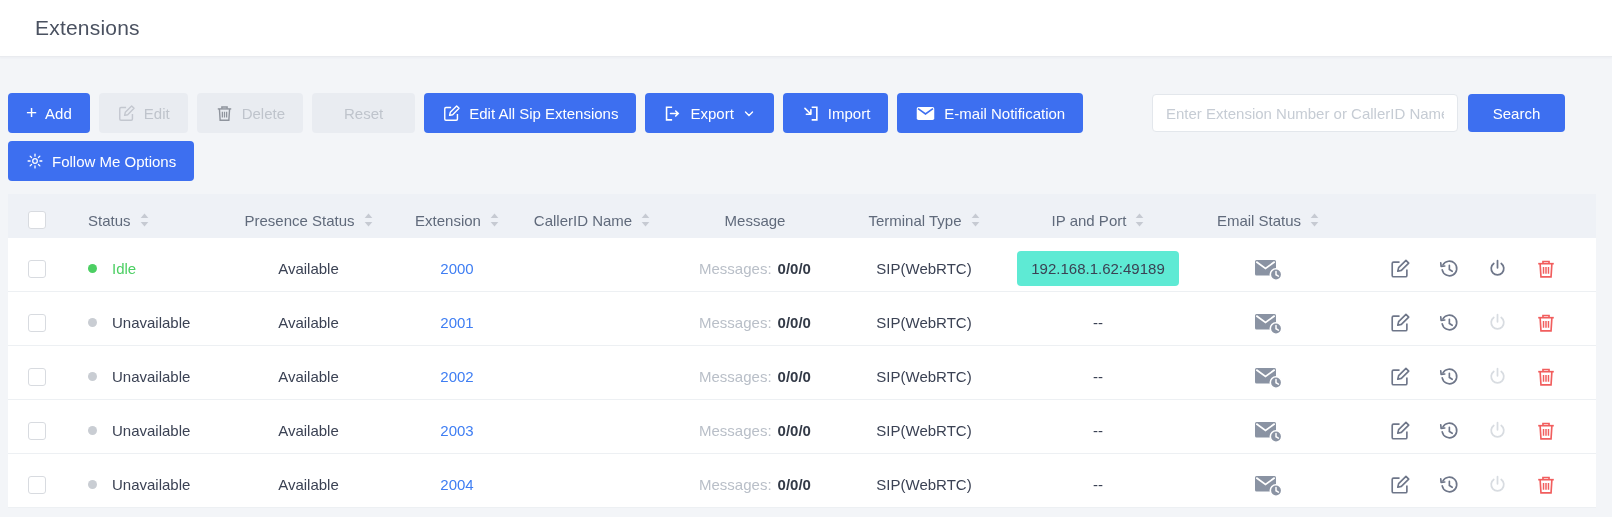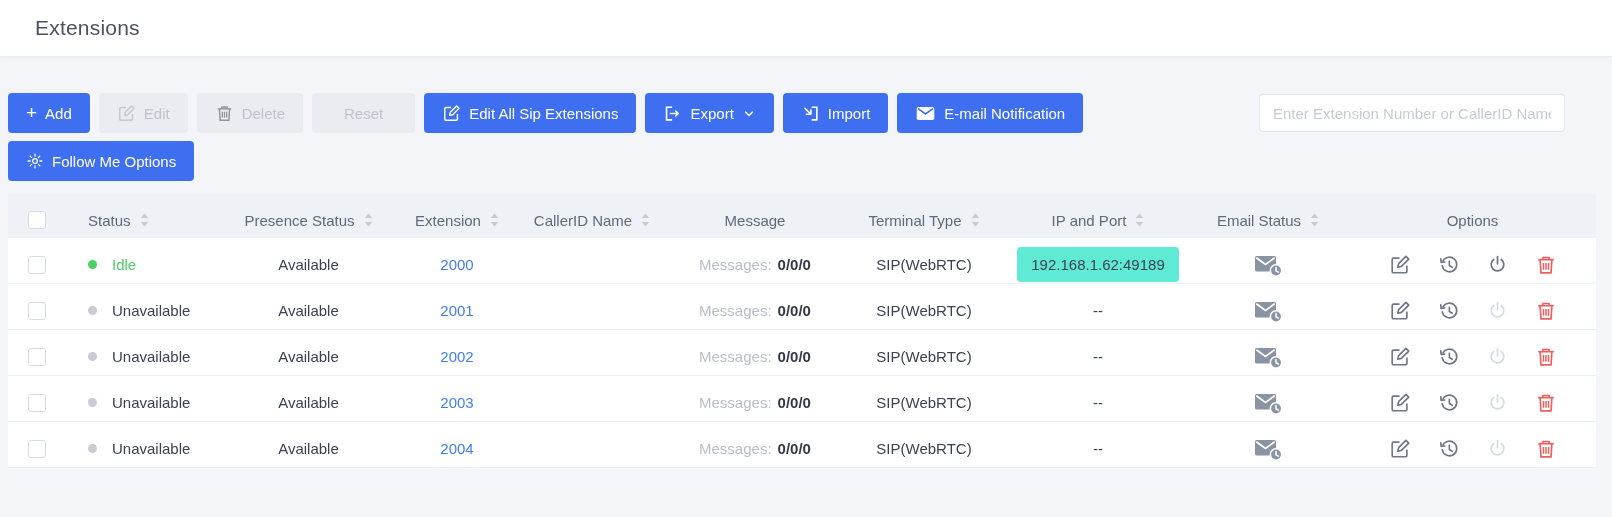--- a/index.html
+++ b/index.html
@@ -52,21 +52,21 @@
   .search-input::placeholder{color:#c6ccd4;}
   .btn-search{width:97px;height:38px;}
   
   .table{margin-top:13px;background:#fff;}
   .tr,.thead-row{
     display:grid;
     grid-template-columns:58px 150px 185px 112px 158px 168px 170px 178px 162px 1fr;
     align-items:center;
   }
   .thead-row{background:#eef1f6;height:44px;color:#606a7b;}
-  .tr{height:46px;border-bottom:1px solid #edf0f3;background:#fff;}
+  .tr{height:54px;border-bottom:1px solid #edf0f3;background:#fff;}
   .th,.td{display:flex;align-items:center;justify-content:center;gap:6px;overflow:hidden;margin-top:8px;}
   .th{font-size:15px;}
   .col-check{justify-content:center;}
   .th.col-status,.td.col-status{justify-content:flex-start;padding-left:22px;}
   .sort{display:inline-flex;flex-direction:column;gap:2px;margin-left:3px;}
   .checkbox{
     width:18px;height:18px;border:1px solid #d8dbe0;border-radius:3px;background:#fff;
     display:inline-block;cursor:pointer;
   }
   .dot{width:9px;height:9px;border-radius:50%;display:inline-block;margin-right:9px;flex:none;}
@@ -202,20 +202,23 @@
         <span class="ico">
             <svg width="21" height="21" viewBox="0 0 24 24">
               <use href="#i-envelope"></use>
             </svg>
           </span>
         <span>E-mail Notification</span>
       </button>
       <div class="spacer"></div>
       <div class="search-group">
         <input class="search-input" type="text" placeholder="Enter Extension Number or CallerID Name" style="">
+        <button class="btn btn-primary btn-search">
+          <span>Search</span>
+        </button>
       </div>
     </div>
     <div class="toolbar-row toolbar-row2">
       <button class="btn btn-primary">
         <span class="ico">
             <svg width="18" height="18" viewBox="0 0 24 24">
               <use href="#i-gear"></use>
             </svg>
           </span>
         <span>Follow Me Options</span>
@@ -280,23 +283,20 @@
           </span>
       </div>
       <div class="th">
         <span>Email Status</span>
         <span class="sort" style="color:#c6cad2">
             <svg width="9" height="14" viewBox="0 0 9 14">
               <use href="#i-sort"></use>
             </svg>
           </span>
       </div>
-      <div class="th">
-        <span>Options</span>
-      </div>
     </div>
     <div>
   <div class="tr">
     <div class="td col-check">
             <span class="checkbox"></span>
           </div>
     <div class="td col-status">
       <span class="dot dot-idle"></span>
       <span class="text-idle">Idle</span>
     </div>

